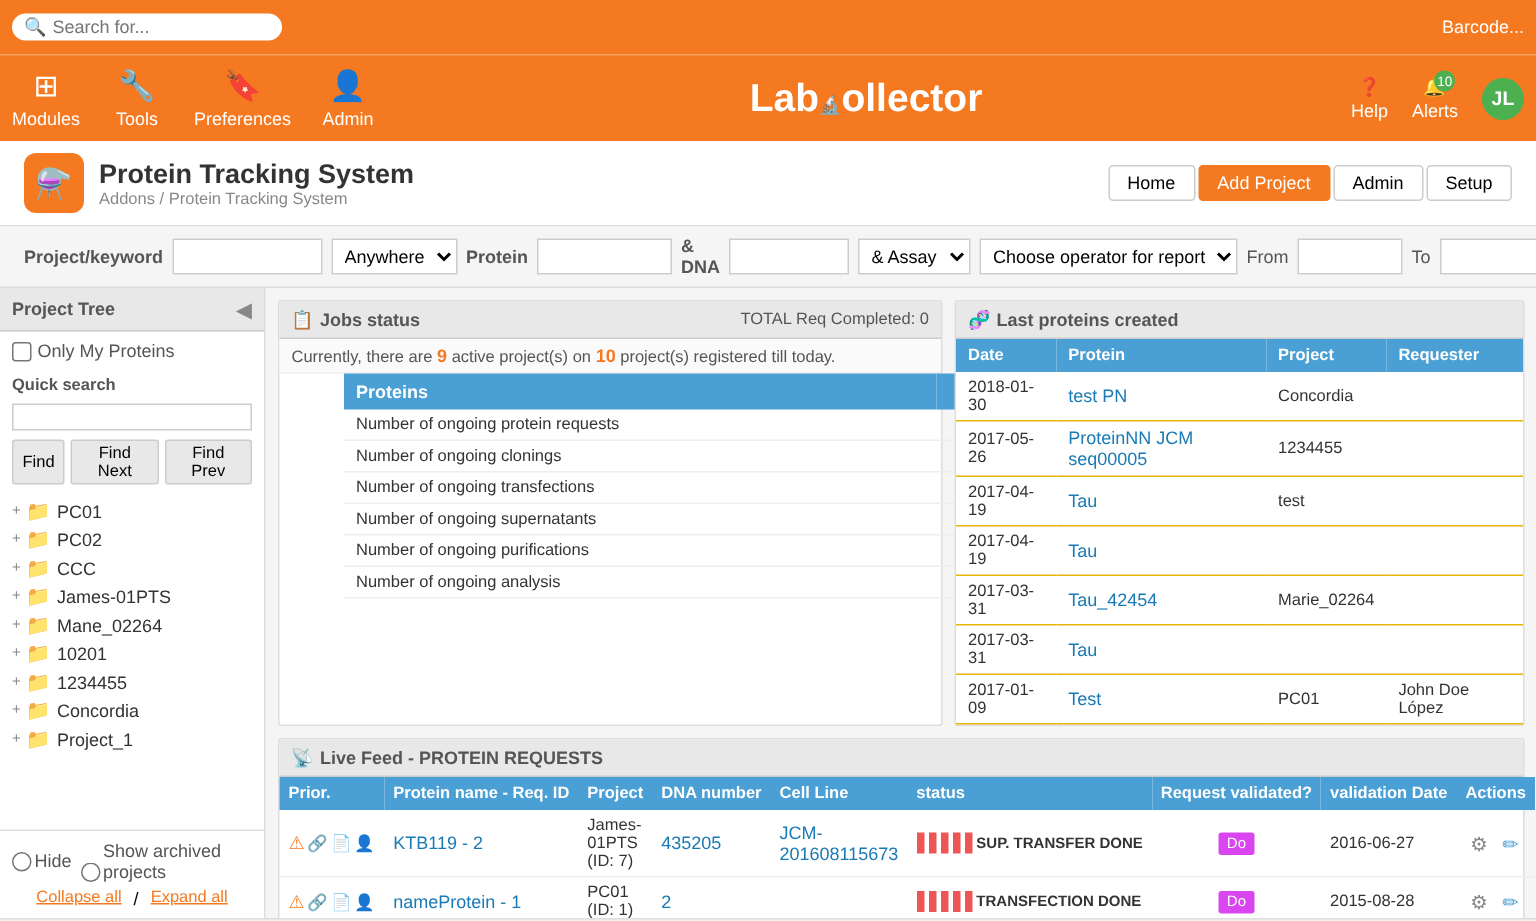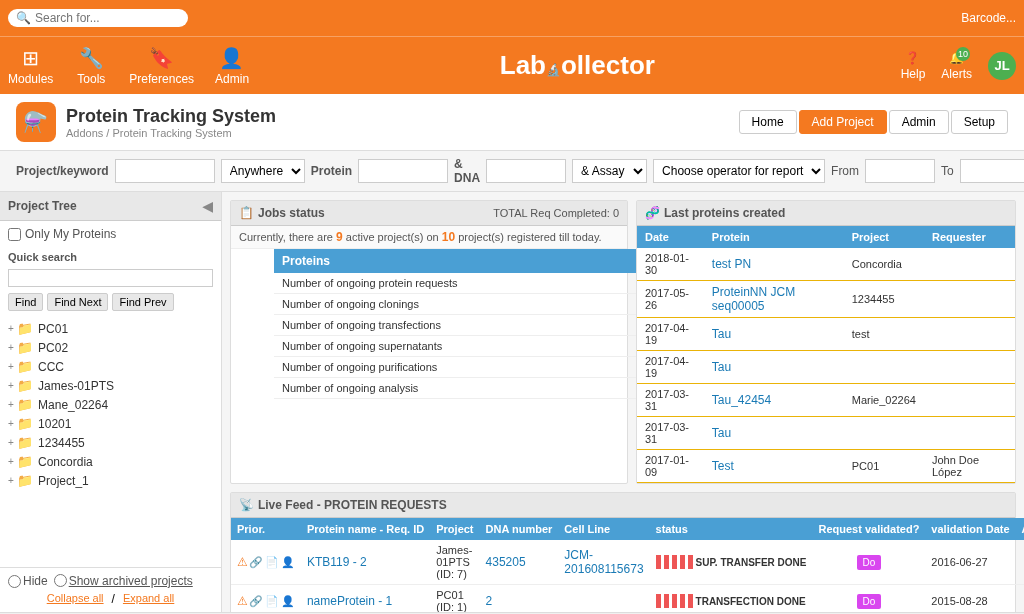--- a/index.html
+++ b/index.html
@@ -42,21 +42,21 @@
     
     .filter-bar { background: #f5f5f5; padding: 6px 16px; display: flex; align-items: center; gap: 6px; border-bottom: 1px solid #ddd; }
     .filter-label { color: #555; font-weight: bold; }
     .filter-input { border: 1px solid #ccc; padding: 3px 6px; height: 24px; font-size: 12px; }
     .filter-select { border: 1px solid #ccc; padding: 2px 4px; height: 24px; font-size: 12px; background: white; }
 
     
     .main-layout { display: flex; height: calc(614px - 36px - 58px - 46px - 32px - 22px); }
 
     
-    .sidebar { width: 222px; background: white; border-right: 1px solid #ddd; display: flex; flex-direction: column; }
+    .sidebar { width: 177px; background: white; border-right: 1px solid #ddd; display: flex; flex-direction: column; }
     .sidebar-header { background: #e8e8e8; padding: 6px 8px; display: flex; align-items: center; justify-content: space-between; border-bottom: 1px solid #ccc; }
     .sidebar-title { font-weight: bold; color: #555; font-size: 12px; }
     .sidebar-collapse { cursor: pointer; color: #888; font-size: 14px; }
     .sidebar-options { padding: 6px 8px; }
     .sidebar-checkbox { display: flex; align-items: center; gap: 4px; font-size: 11px; color: #555; }
     .quick-search-label { padding: 4px 8px; font-size: 11px; color: #555; font-weight: bold; }
     .quick-search-input { margin: 2px 8px; }
     .quick-search-input input { width: 100%; border: 1px solid #ccc; padding: 3px 5px; font-size: 11px; }
     .find-buttons { display: flex; gap: 4px; padding: 4px 8px; }
     .find-btn { background: #e8e8e8; border: 1px solid #ccc; padding: 2px 6px; font-size: 11px; cursor: pointer; border-radius: 2px; }
@@ -273,21 +273,21 @@
         <span class="folder-icon">📁</span>
         <span>Project_1</span>
       </div>
     </div>
     <div class="sidebar-footer">
       <div class="archive-options">
         <label style="display:flex;align-items:center;gap:2px;">
           <input type="radio" name="archive" style="">
           <span>Hide</span>
         </label>
-        <label style="display:flex;align-items:flex-start;gap:2px;text-decoration:underline;">
+        <label style="display:flex;align-items:flex-end;gap:2px;">
           <input type="radio" name="archive" style="">
           <span>Show archived projects</span>
         </label>
       </div>
       <div class="collapse-links">
         <a class="collapse-link">Collapse all</a>
         <span>/</span>
         <a class="collapse-link">Expand all</a>
       </div>
     </div>

